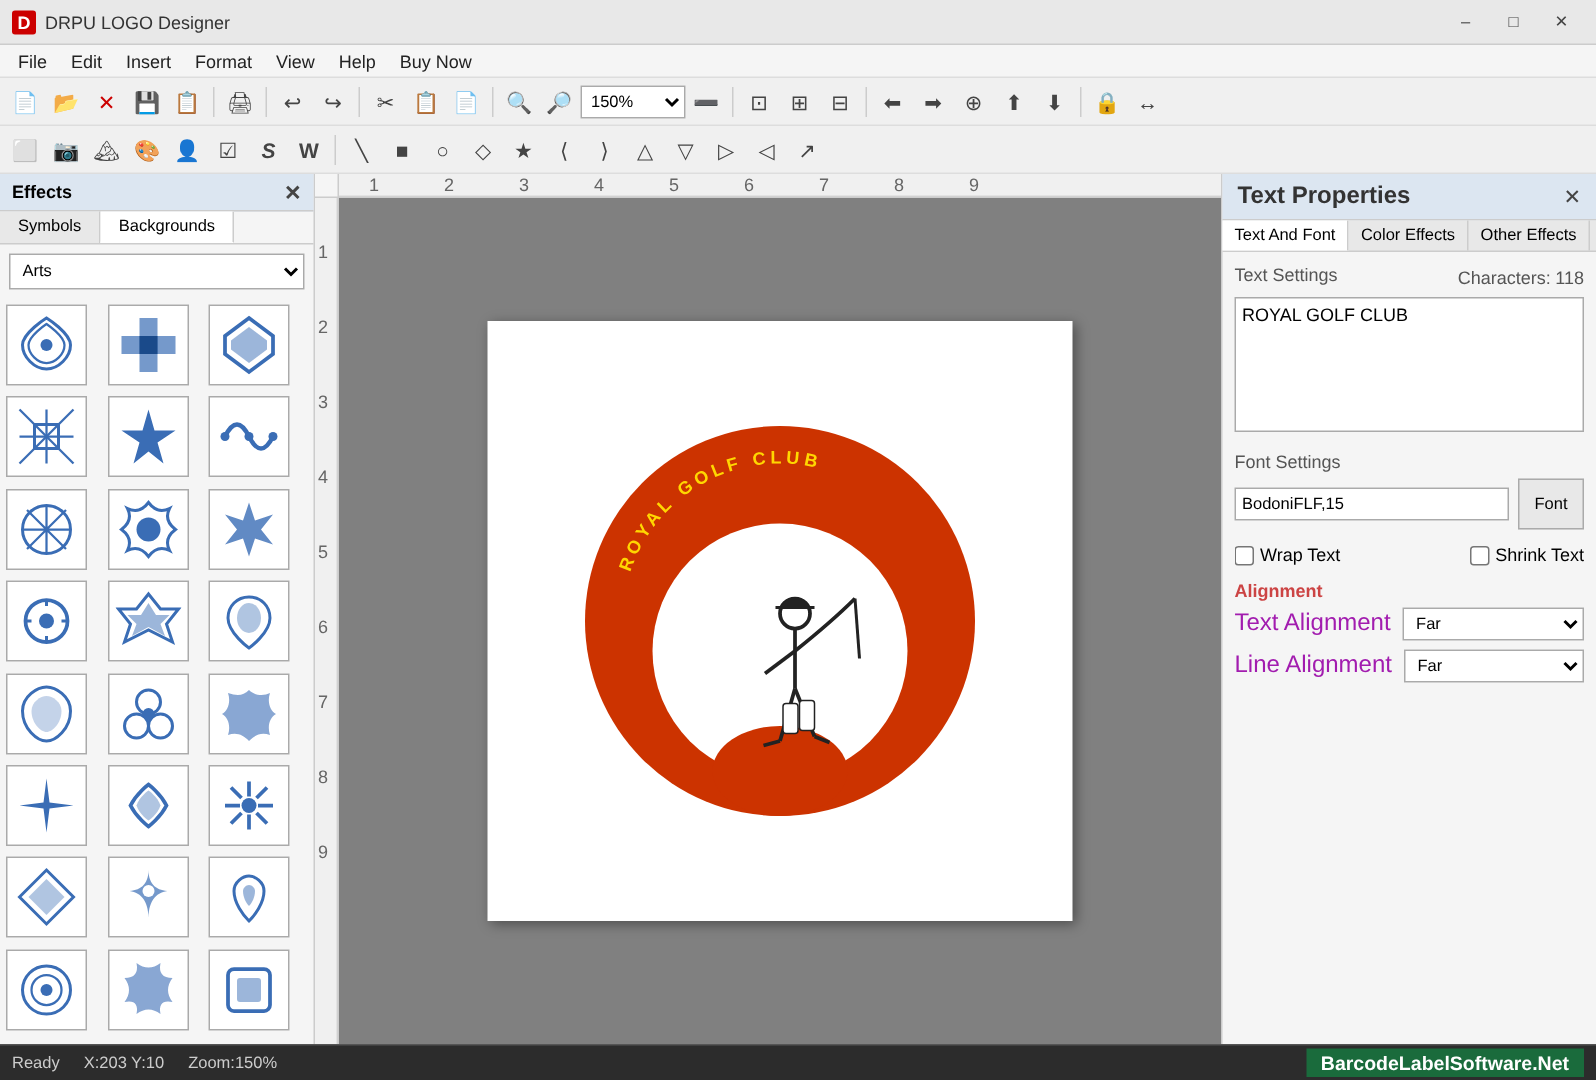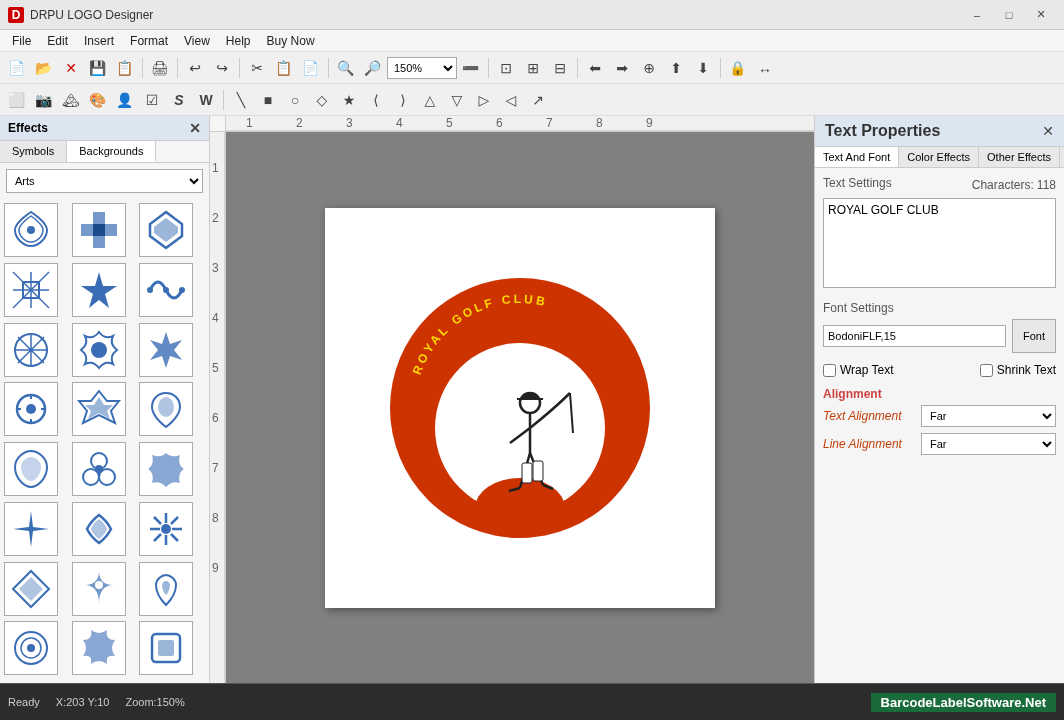--- a/index.html
+++ b/index.html
@@ -57,24 +57,24 @@
     .rp-section-label { font-size: 12px; color: #555; margin-bottom: 4px; }
     .rp-textarea { width: 100%; height: 90px; border: 1px solid #aaa; background: white; resize: none; font-size: 12px; padding: 4px; }
     .rp-row { display: flex; align-items: center; gap: 6px; margin-bottom: 6px; }
     .rp-input { flex: 1; height: 22px; border: 1px solid #aaa; background: white; padding: 0 4px; font-size: 11px; }
     .rp-btn { padding: 2px 10px; border: 1px solid #aaa; background: #e8e8e8; cursor: pointer; font-size: 11px; height: 34px; }
     .rp-checkbox { display: flex; align-items: center; gap: 4px; font-size: 12px; }
     .rp-checkbox input { width: 13px; height: 13px; }
     .rp-select { height: 22px; border: 1px solid #aaa; background: white; padding: 0 4px; font-size: 11px; flex: 1; }
     .rp-section-header { font-size: 12px; color: #c44; font-weight: bold; margin: 8px 0 4px 0; }
     .align-row { display: flex; align-items: center; gap: 8px; margin-bottom: 6px; }
-    .align-label { font-size: 12px; color: #c2410c; min-width: 90px; font-style: italic; }
-
-    
-    .status-bar { height: 37px; background: #2c2c2c; display: flex; align-items: center; padding: 0 8px; gap: 16px; border-top: 1px solid #555; }
+    .align-label { font-size: 16px; color: #a21caf; min-width: 90px; }
+
+    
+    .status-bar { height: 24px; background: #2c2c2c; display: flex; align-items: center; padding: 0 8px; gap: 16px; border-top: 1px solid #555; }
     .status-text { color: #ccc; font-size: 11px; }
     .status-right { margin-left: auto; background: #1a6b3c; padding: 2px 10px; }
     .status-right span { color: white; font-size: 13px; font-weight: bold; }
 
     
     .symbol-grid::-webkit-scrollbar { width: 8px; }
     .symbol-grid::-webkit-scrollbar-track { background: #f0f0f0; }
     .symbol-grid::-webkit-scrollbar-thumb { background: #aaa; border-radius: 4px; }
 
     .corner-box { width: 16px; height: 16px; background: #f5f5f5; border-right: 1px solid #ccc; border-bottom: 1px solid #ccc; flex-shrink: 0; }

